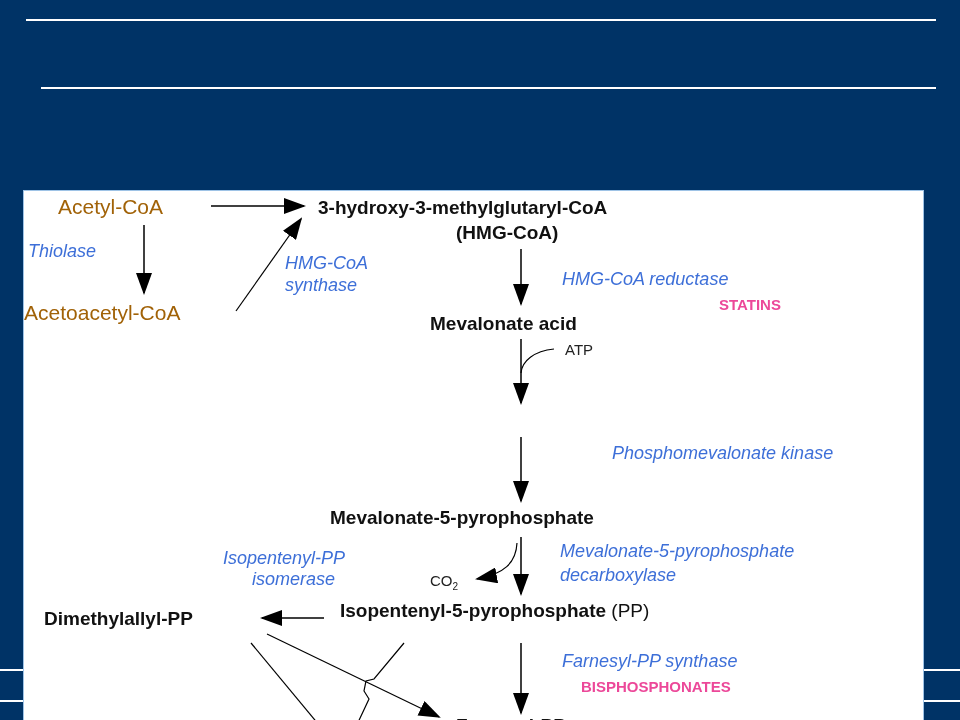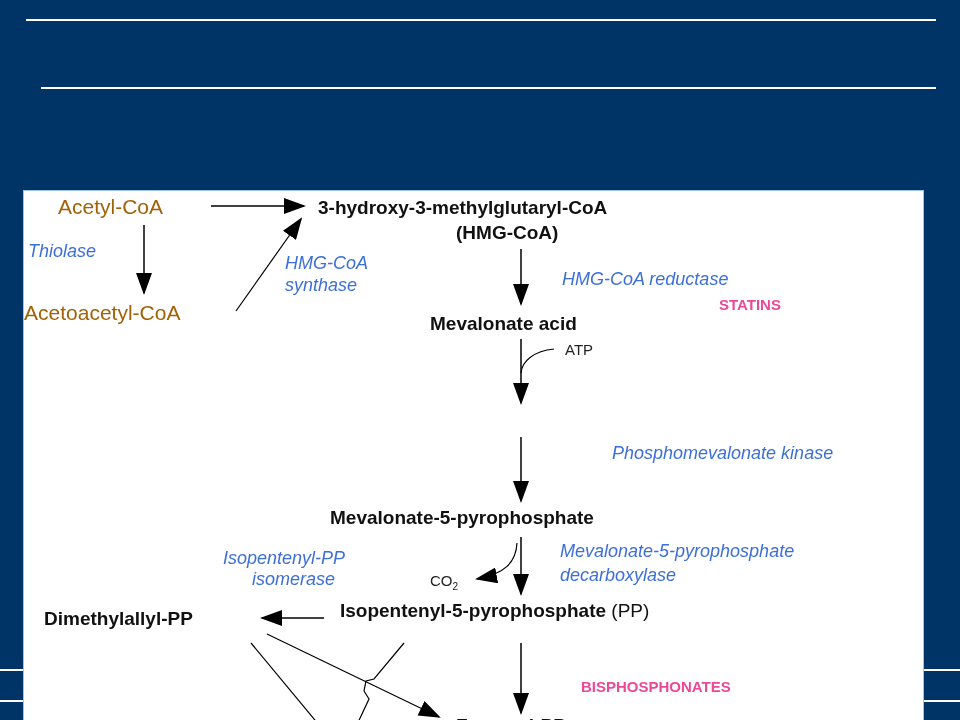--- a/index.html
+++ b/index.html
@@ -82,16 +82,17 @@
   <span class="t enz" style="left:536px; top:374px;">decarboxylase</span>
 
   <span class="t enz" style="left:199px; top:357px;">Isopentenyl-PP</span>
   <span class="t enz" style="left:228px; top:378px;">isomerase</span>
 
   <span class="t small" style="left:406px; top:381px;"><span>CO</span><sub style="font-size:10px;">2</sub></span>
 
   <span class="t bold" style="left:20px; top:417px;">Dimethylallyl-PP</span>
   <span class="t bold" style="left:316px; top:409px;"><span>Isopentenyl-5-pyrophosphate</span> <span style="font-weight:normal;">(PP)</span></span>
 
+  <span class="t enz" style="left:538px; top:460px;">Farnesyl-PP synthase</span>
   <span class="t drug" style="left:557px; top:487px;">BISPHOSPHONATES</span>
 
   <span class="t bold" style="left:432px; top:524px;">Farnesyl-PP</span>
 </div>
 
 </body></html>

